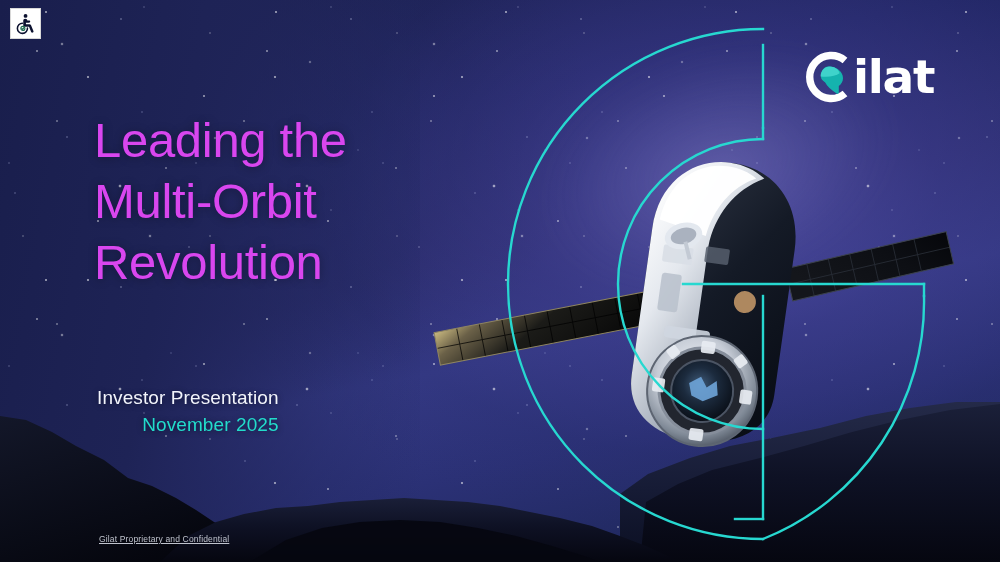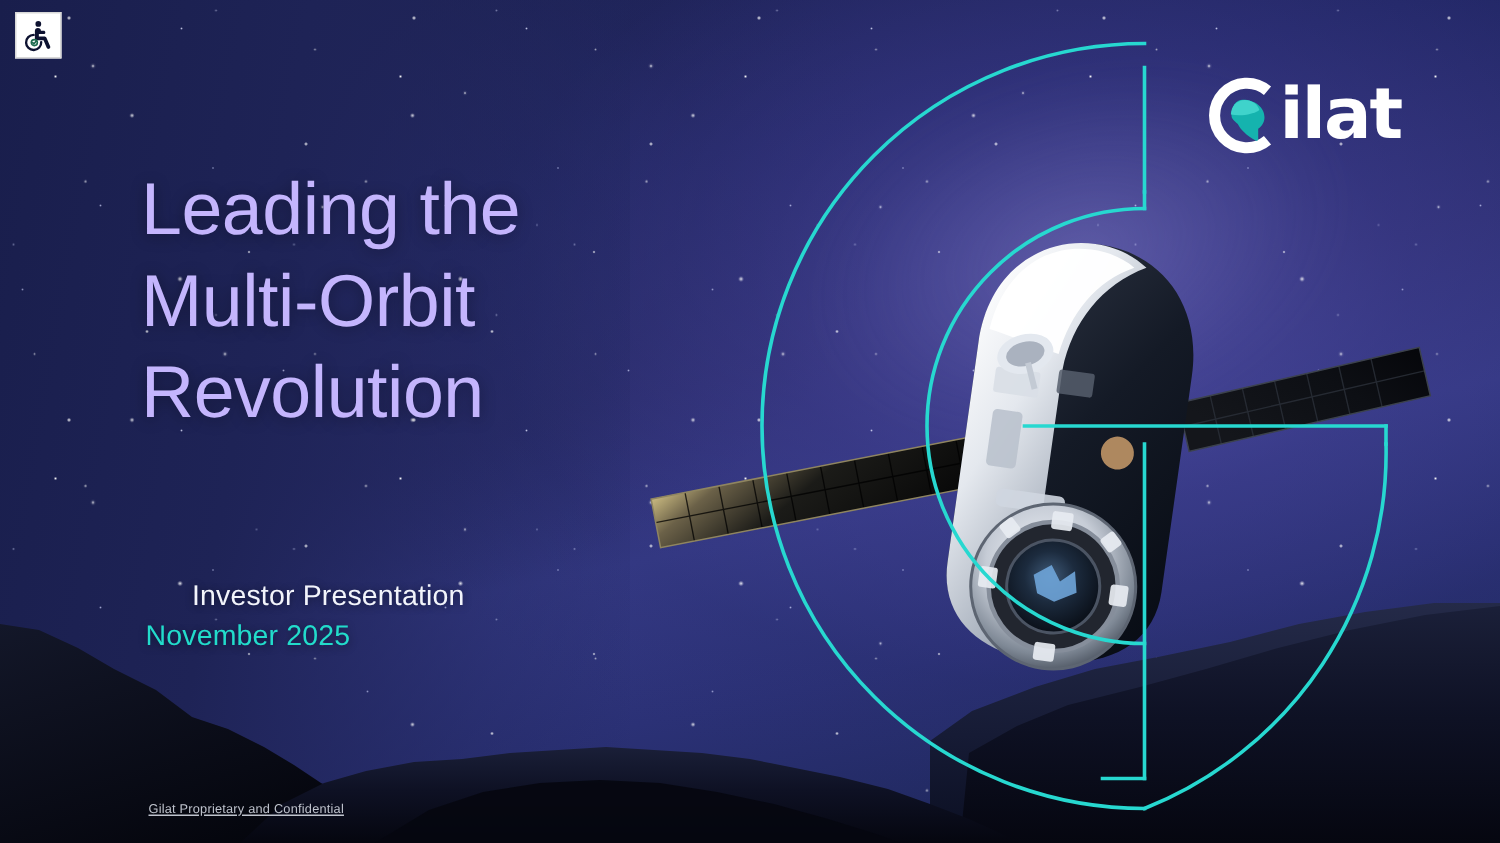--- a/index.html
+++ b/index.html
@@ -113,49 +113,49 @@
 
   
   .satellite { position:absolute; left:0; top:0; width:1000px; height:562px; pointer-events:none; }
   .satellite svg { display:block; width:1000px; height:562px; }
 
   
   .headline {
     position:absolute;
     left:94px; top:110px;
     width:430px;
-    color:#c4b5fd;
+    color:#d946ef;
     font-size:49px;
     font-weight:400;
     line-height:61px;
     letter-spacing:-0.3px;
     white-space:pre-line;
     text-shadow:0 1px 10px rgba(0,0,0,.35);
   }
   .sub-wrap {
     position:absolute;
     left:97px; top:385px;
   }
   .sub-main {
     color:#f2f4fb;
     font-size:19px;
     font-weight:400;
     line-height:25px;
     letter-spacing:.1px;
     text-shadow:0 1px 6px rgba(0,0,0,.45);
-    margin-left:31px;
   }
   .sub-date {
     color:#22dccb;
     font-size:19px;
     font-weight:400;
     line-height:25px;
     letter-spacing:.1px;
     margin-top:2px;
     text-shadow:0 1px 6px rgba(0,0,0,.45);
+    text-align:right;
   }
   .footnote {
     position:absolute;
     left:99px; top:534px;
     color:#cfd3dd;
     font-size:8.5px;
     font-weight:400;
     letter-spacing:.15px;
     opacity:.92;
     text-decoration:underline;

